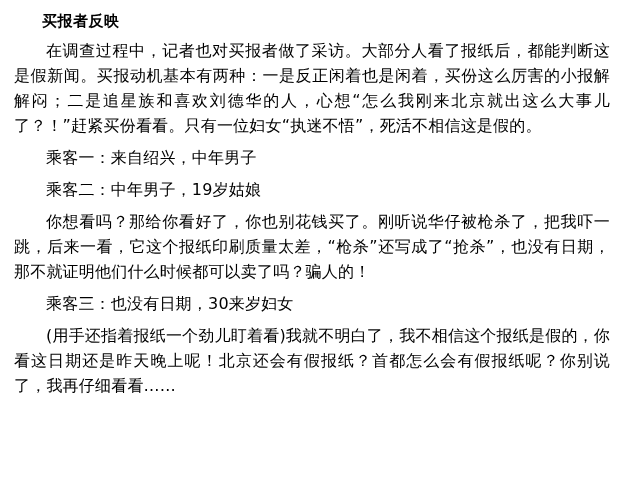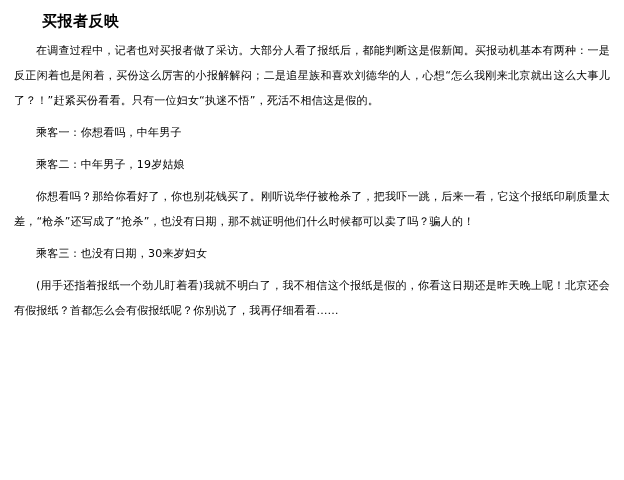--- a/index.html
+++ b/index.html
@@ -22,21 +22,21 @@
     position: relative;
   }
   .doc-title {
     font-size: 15px;
     font-weight: bold;
     line-height: 22px;
     margin: 0 0 6px 28px;
     letter-spacing: 0.5px;
   }
   .para {
-    font-size: 11px;
+    font-size: 16px;
     line-height: 25px;
     margin: 0 0 7px 0;
     text-align: justify;
     text-justify: inter-ideograph;
     text-indent: 2em;
     letter-spacing: 0.2px;
   }
   .para.speaker {
     margin-bottom: 7px;
   }
@@ -45,21 +45,21 @@
   }
 </style>
 </head>
 <body>
 
 <div class="page">
   <h1 class="doc-title">买报者反映</h1>
 
   <p class="para">在调查过程中，记者也对买报者做了采访。大部分人看了报纸后，都能判断这是假新闻。买报动机基本有两种：一是反正闲着也是闲着，买份这么厉害的小报解解闷；二是追星族和喜欢刘德华的人，心想“怎么我刚来北京就出这么大事儿了？！”赶紧买份看看。只有一位妇女“执迷不悟”，死活不相信这是假的。</p>
 
-  <p class="para speaker">乘客一：你想看吗，中年男子</p>
+  <p class="para speaker">乘客一：来自绍兴，中年男子</p>
 
 
   <p class="para speaker">乘客二：中年男子，19岁姑娘</p>
 
   <p class="para">你想看吗？那给你看好了，你也别花钱买了。刚听说华仔被枪杀了，把我吓一跳，后来一看，它这个报纸印刷质量太差，“枪杀”还写成了“抢杀”，也没有日期，那不就证明他们什么时候都可以卖了吗？骗人的！</p>
 
   <p class="para speaker">乘客三：也没有日期，30来岁妇女</p>
 
   <p class="para">(用手还指着报纸一个劲儿盯着看)我就不明白了，我不相信这个报纸是假的，你看这日期还是昨天晚上呢！北京还会有假报纸？首都怎么会有假报纸呢？你别说了，我再仔细看看……</p>
 </div>

